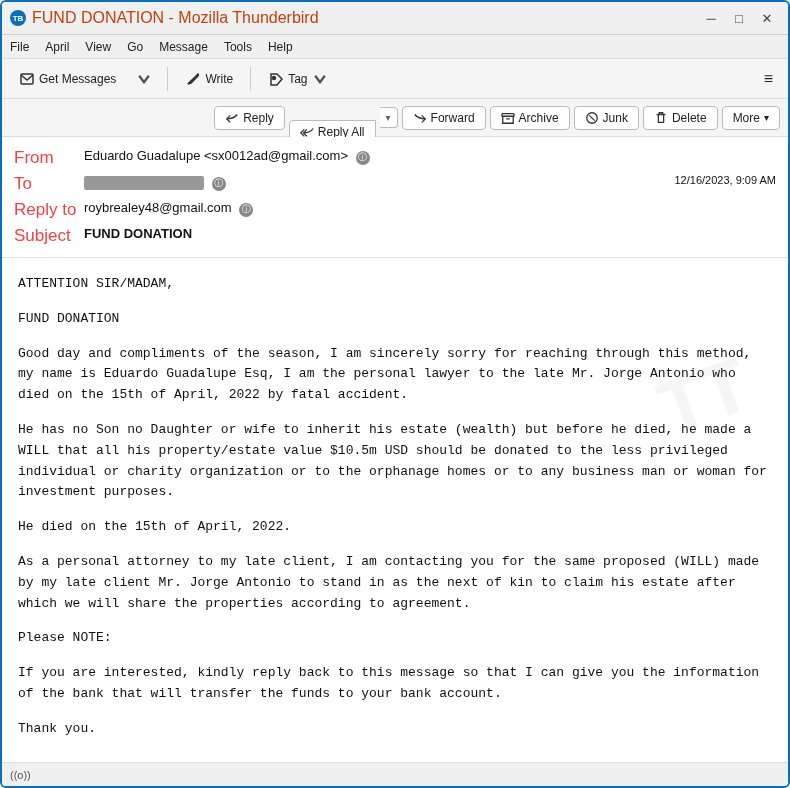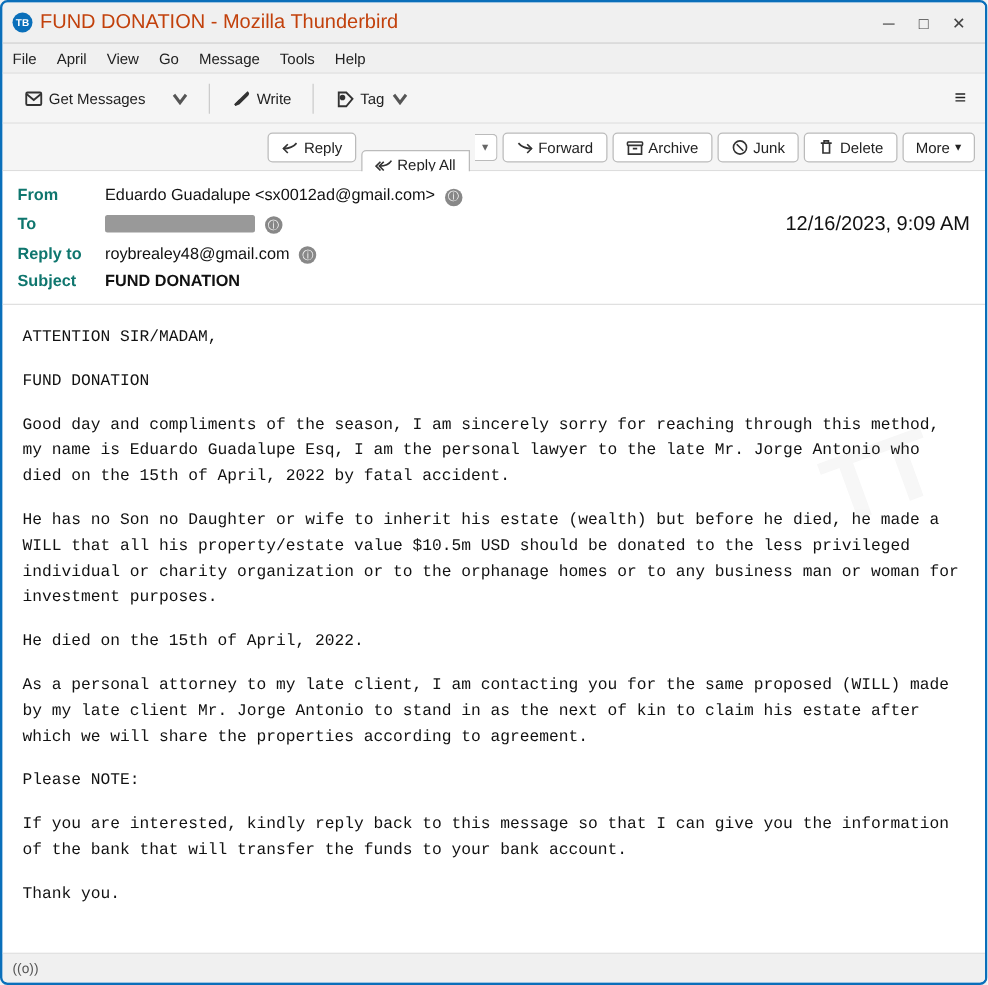--- a/index.html
+++ b/index.html
@@ -138,32 +138,31 @@
       padding: 8px 12px;
       border-bottom: 1px solid #e0e0e0;
     }
     .header-row {
       display: flex;
       align-items: flex-start;
       padding: 3px 0;
       font-size: 13px;
     }
     .header-label {
-      color: #0f766e;
+      color: #ef4444;
       min-width: 70px;
-      font-size: 13px;
-      font-weight: bold;
+      font-size: 17px;
     }
     .header-value {
       color: #111;
       flex: 1;
     }
     .header-date {
       color: #111;
-      font-size: 16px;
+      font-size: 11px;
       margin-left: auto;
     }
     .subject-row .header-value {
       font-weight: bold;
     }
     .info-icon {
       display: inline-flex; align-items: center; justify-content: center;
       width: 14px; height: 14px;
       background: #888;
       border-radius: 50%;

